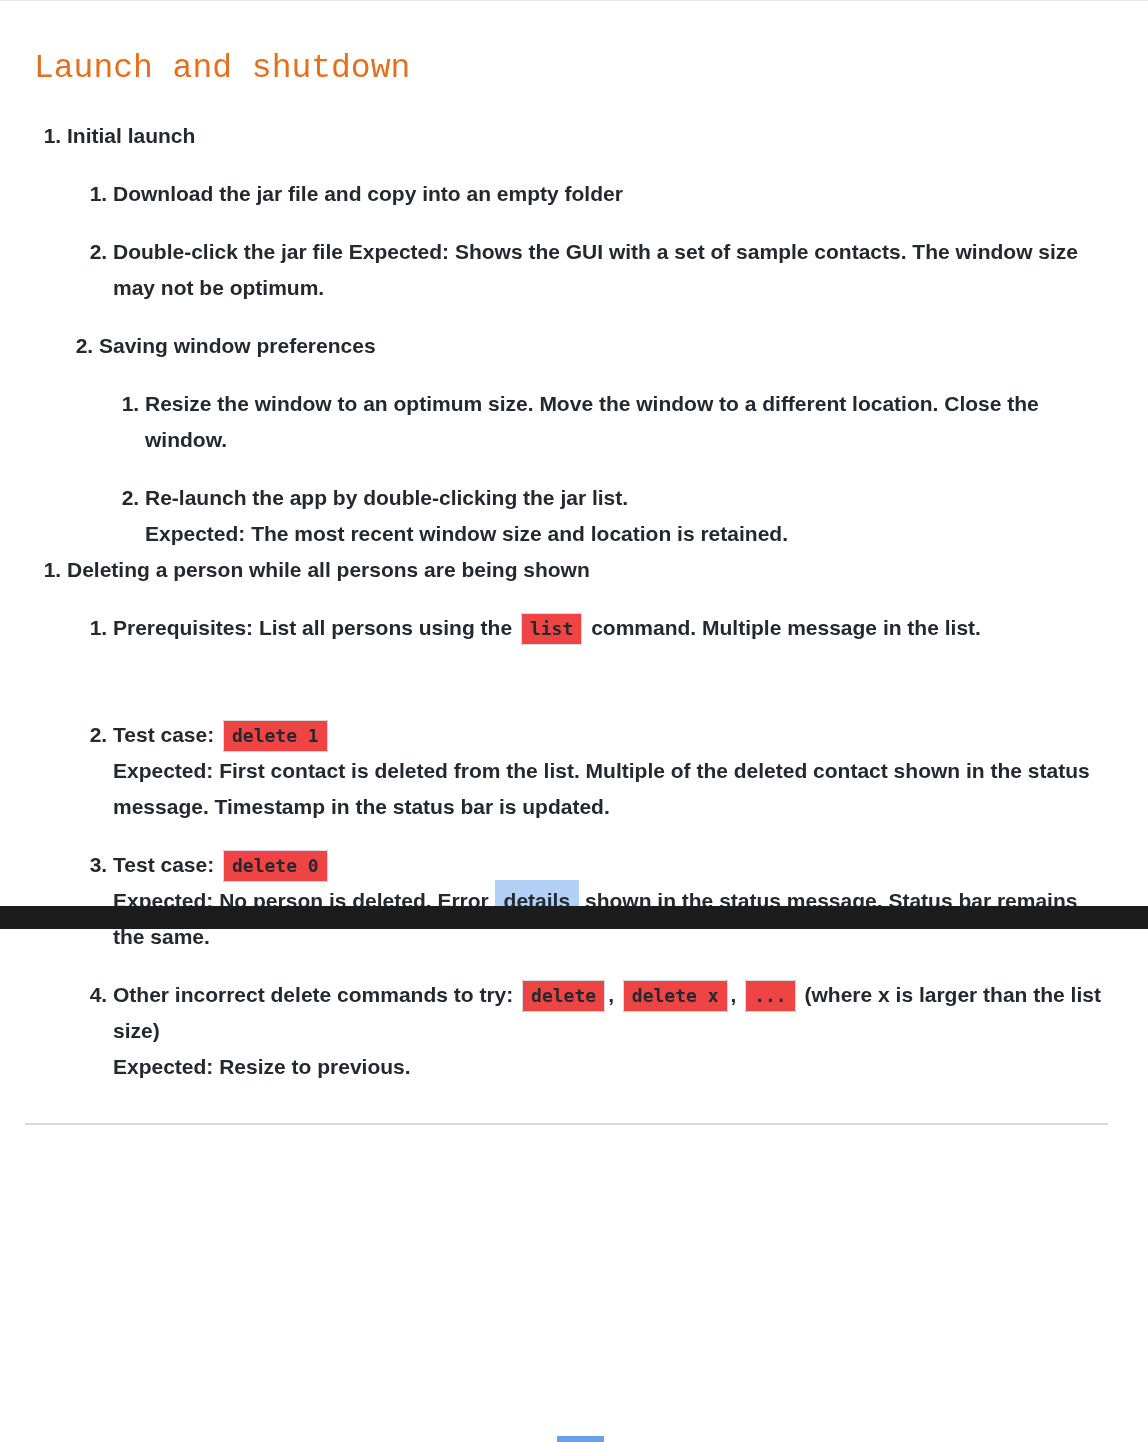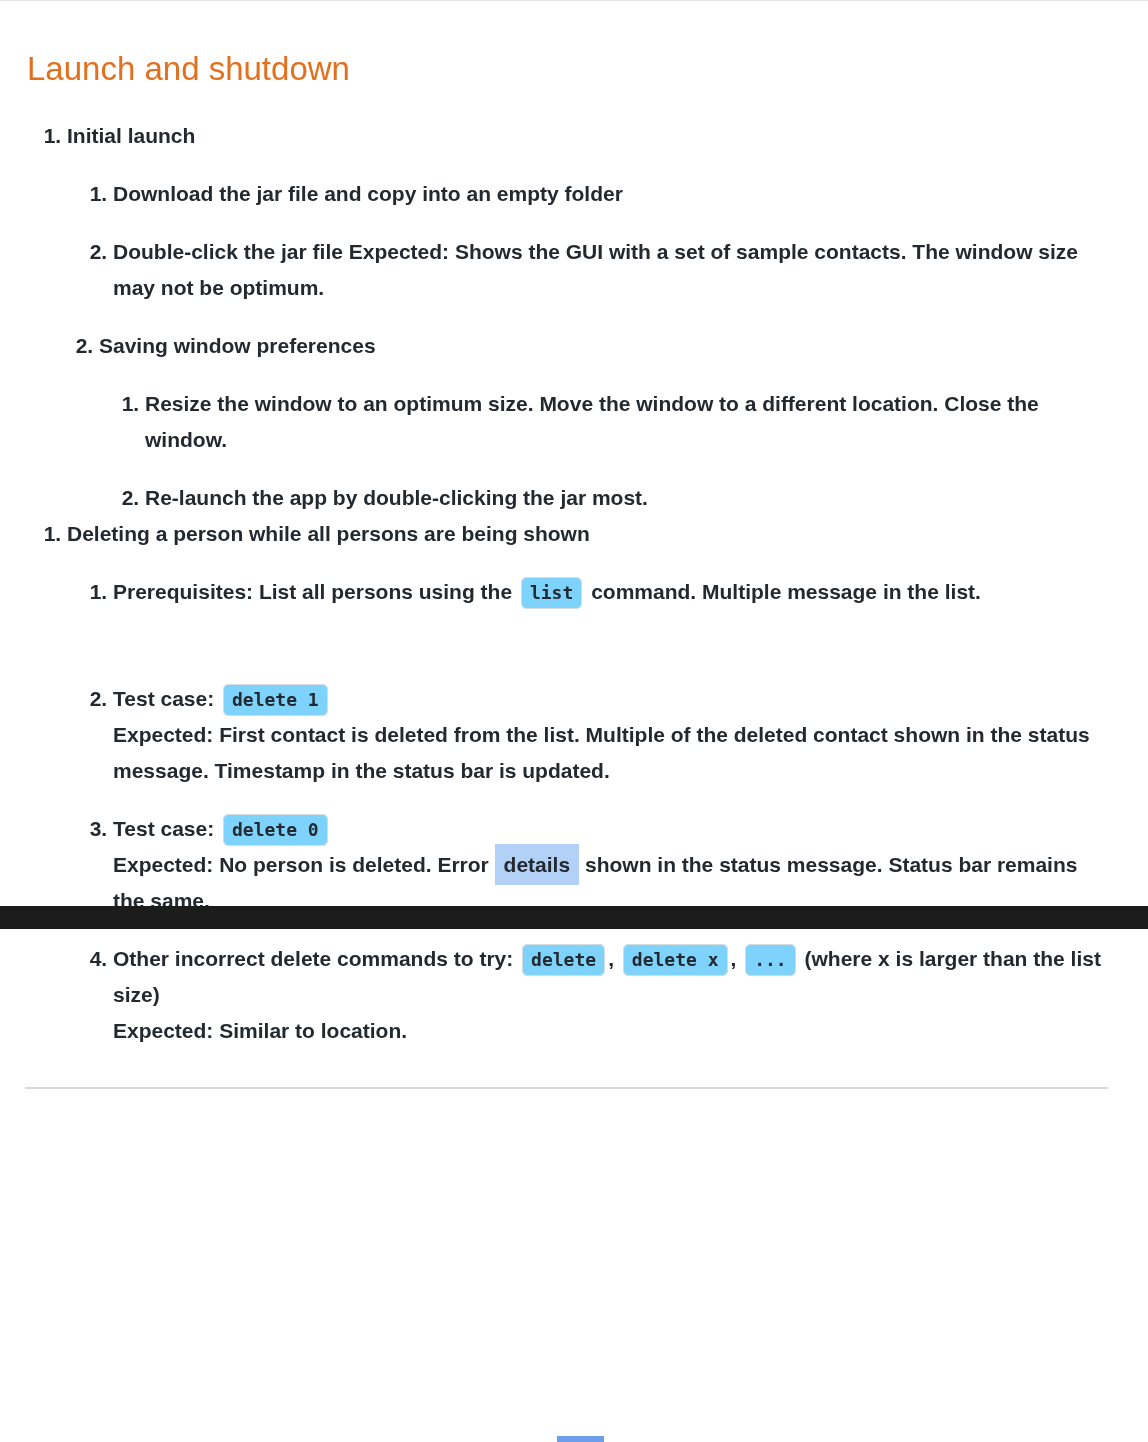--- a/index.html
+++ b/index.html
@@ -16,38 +16,39 @@
     color: #24292f;
     border-top: 1px solid #e4e6e8;
   }
   .page { padding: 0 40px 0 25px; }
 
   h2.doc-heading {
     font-size: 33px;
     line-height: 43px;
     font-weight: 400;
     color: var(--heading, #e2701f);
-    margin: 46px 0 28px 2px;
+    margin: 46px 0 28px 9px;
+    font-family: Liberation Mono, monospace;
   }
   h2.doc-heading.mt-lg { margin-top: 90px; }
 
   ol { margin: 0; font-weight: bold; }
   ol.lvl1 { padding-left: 42px; }
   ol.lvl2 { padding-left: 46px; margin-top: 22px; }
   ol.lvl1 > li + li { margin-top: 22px; margin-left: 32px; }
   ol.lvl2 > li + li { margin-top: 22px; }
   ol.lvl2 > li + li.gap-band { margin-top: 71px; }
 
   code.inline-code {
     font-family: "DejaVu Sans Mono", "Liberation Mono", monospace;
     font-size: 18px;
     line-height: 1;
-    background: #7dd3fc;
+    background: #ef4444;
     border: 1px solid #d7dce1;
-    border-radius: 6px;
+    border-radius: 1px;
     padding: 4px 8px 5px 8px;
     margin: 0 3px;
     color: #24292f;
     white-space: nowrap;
   }
 
   mark.sel {
     background: var(--highlight, #b3d1f7);
     color: inherit;
     padding: 9px;
@@ -96,21 +97,22 @@
         </li>
       </ol>
     </li>
     <li>
       <span>Saving window preferences</span>
       <ol class="lvl2">
         <li>
           <span>Resize the window to an optimum size. Move the window to a different location. Close the window.</span>
         </li>
         <li>
-          <span>Re-launch the app by double-clicking the jar most.</span><br>
+          <span>Re-launch the app by double-clicking the jar list.</span><br>
+          <span>Expected: The most recent window size and location is retained.</span>
         </li>
       </ol>
     </li>
   </ol>
 
 
   <ol class="lvl1">
     <li>
       <span>Deleting a person while all persons are being shown</span>
       <ol class="lvl2">
@@ -120,21 +122,21 @@
         <li class="gap-band">
           <span>Test case: </span><code class="inline-code">delete 1</code><br>
           <span>Expected: First contact is deleted from the list. Multiple of the deleted contact shown in the status message. Timestamp in the status bar is updated.</span>
         </li>
         <li>
           <span>Test case: </span><code class="inline-code">delete 0</code><br>
           <span>Expected: No person is deleted. Error </span><mark class="sel">details</mark><span> shown in the status message. Status bar remains the same.</span>
         </li>
         <li>
           <span>Other incorrect delete commands to try: </span><code class="inline-code">delete</code><span>, </span><code class="inline-code">delete x</code><span>, </span><code class="inline-code">...</code><span> (where x is larger than the list size)</span><br>
-          <span>Expected: Similar to location.</span>
+          <span>Expected: Resize to previous.</span>
         </li>
       </ol>
     </li>
   </ol>
 
   <hr class="rule">
 
 </div>
 
 <div class="dark-band"></div>

